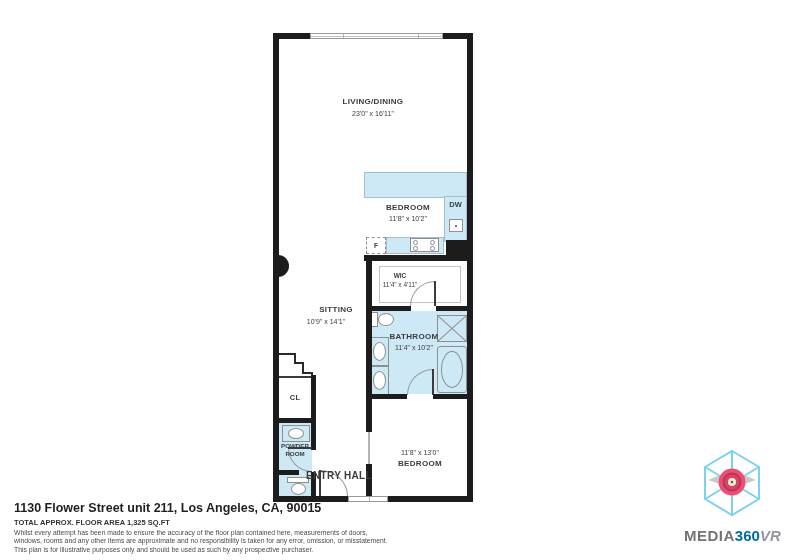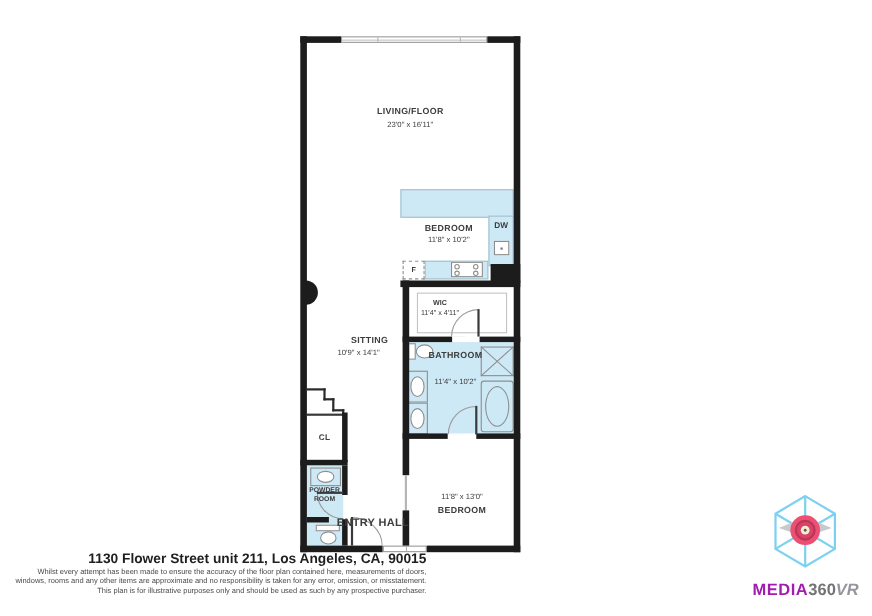--- a/index.html
+++ b/index.html
@@ -26,29 +26,29 @@
   .win{position:absolute;background:#fff;border:1px solid #9a9a9a;box-sizing:border-box;}
   .win .mid{position:absolute;left:0;right:0;top:50%;height:1px;background:#c2c2c2;}
   .win .mull{position:absolute;top:0;bottom:0;width:1px;background:#b5b5b5;}
   
   .lbl{position:absolute;color:#3c3c3c;text-align:center;line-height:1.1;white-space:nowrap;}
   .rname{font-size:8px;font-weight:bold;letter-spacing:.3px;}
   .rdims{font-size:7px;}
   .tiny{font-size:6.5px;font-weight:bold;}
   .xline{position:absolute;height:1px;background:#8e8e8e;}
   
-  #footer{position:absolute;left:14px;top:501px;color:#222;text-align:right;}
+  #footer{position:absolute;left:14px;top:501px;color:#222;}
   #addr{font-size:12.5px;font-weight:bold;color:#1f1f1f;}
   #area{font-size:7.5px;font-weight:bold;color:#333;margin-top:3px;}
   .disc{font-size:6.8px;color:#4a4a4a;margin-top:1.5px;}
   
   #logo{position:absolute;left:684px;top:448px;width:96px;text-align:center;}
   #logo-text{font-size:15px;margin-top:1px;white-space:nowrap;}
-  #logo-text .p1{color:#a21caf;font-weight:bold;letter-spacing:.5px;}
-  #logo-text .p2{color:#737373;font-weight:bold;}
+  #logo-text .p1{color:#737373;font-weight:bold;letter-spacing:.5px;}
+  #logo-text .p2{color:#0369a1;font-weight:bold;}
   #logo-text .p3{color:#96969e;font-weight:bold;font-style:italic;}
 </style>
 </head>
 <body>
 
 <div id="stage">
 
   <div class="fill" style="left:364px;top:172px;width:103px;height:26px;"></div>
   <div class="fill" style="left:444px;top:196px;width:23px;height:46px;"></div>
   <div class="fill" style="left:386px;top:237px;width:58px;height:17px;"></div>
@@ -125,47 +125,48 @@
 
   <div class="arc arc-tl" style="left:410px;top:281px;width:25px;height:25px;"></div>
   <div class="leaf" style="left:434px;top:281px;width:2px;height:25px;"></div>
   <div class="arc arc-tl" style="left:407px;top:369px;width:26px;height:26px;"></div>
   <div class="leaf" style="left:432px;top:369px;width:2px;height:26px;"></div>
   <div class="arc arc-bl" style="left:288px;top:448px;width:24px;height:24px;"></div>
   <div class="leaf" style="left:288px;top:447px;width:24px;height:1.5px;"></div>
   <div class="arc arc-tr" style="left:320px;top:470px;width:28px;height:26px;"></div>
   <div class="leaf" style="left:319px;top:470px;width:2px;height:26px;"></div>
 
-  <div class="lbl rname" style="left:293px;top:98px;width:160px;">LIVING/FLOOR</div>
+  <div class="lbl rname" style="left:293px;top:98px;width:160px;">LIVING/DINING</div>
   <div class="lbl rdims" style="left:293px;top:110px;width:160px;">23'0" x 16'11"</div>
 
   <div class="lbl rname" style="left:358px;top:204px;width:100px;">BEDROOM</div>
   <div class="lbl rdims" style="left:358px;top:215px;width:100px;">11'8" x 10'2"</div>
 
   <div class="lbl tiny" style="left:360px;top:272px;width:80px;">WIC</div>
   <div class="lbl" style="left:360px;top:281px;width:80px;font-size:6.5px;">11'4" x 4'11"</div>
 
-  <div class="lbl rname" style="left:364px;top:319px;width:100px;text-align:center;">BATHROOM</div>
+  <div class="lbl rname" style="left:364px;top:333px;width:100px;text-align:center;">BATHROOM</div>
   <div class="lbl rdims" style="left:364px;top:344px;width:100px;">11'4" x 10'2"</div>
 
   <div class="lbl rname" style="left:286px;top:306px;width:100px;">SITTING</div>
   <div class="lbl rdims" style="left:276px;top:318px;width:100px;">10'9" x 14'1"</div>
 
   <div class="lbl rname" style="left:370px;top:436px;width:100px;margin-top:24px;">BEDROOM</div>
   <div class="lbl rdims" style="left:370px;top:449px;width:100px;">11'8" x 13'0"</div>
 
   <div class="lbl rname" style="left:275px;top:394px;width:40px;font-size:7.5px;">CL</div>
 
   <div class="lbl" style="left:277px;top:443px;width:36px;font-size:6.2px;font-weight:bold;">POWDER</div>
   <div class="lbl" style="left:277px;top:451px;width:36px;font-size:6.2px;font-weight:bold;">ROOM</div>
 
   <div class="lbl rname" style="left:300px;top:470px;width:78px;font-size:10px;">ENTRY HALL</div>
 
   <div id="footer">
     <div id="addr">1130 Flower Street unit 211, Los Angeles, CA, 90015</div>
+    <div id="area">TOTAL APPROX. FLOOR AREA 1,325 SQ.FT</div>
     <div class="disc">Whilst every attempt has been made to ensure the accuracy of the floor plan contained here, measurements of doors,</div>
     <div class="disc">windows, rooms and any other items are approximate and no responsibility is taken for any error, omission, or misstatement.</div>
     <div class="disc">This plan is for illustrative purposes only and should be used as such by any prospective purchaser.</div>
   </div>
 
   <div id="logo">
     <svg width="96" height="74" viewBox="0 0 96 74">
       <g stroke="#7cd1f0" stroke-width="2" fill="none">
         <polygon points="48,3 75,19 75,51 48,67 21,51 21,19"></polygon>
         <path d="M48,3 L48,35 M75,19 L48,35 M21,19 L48,35 M48,35 L48,67 M48,35 L75,51 M48,35 L21,51"></path>

